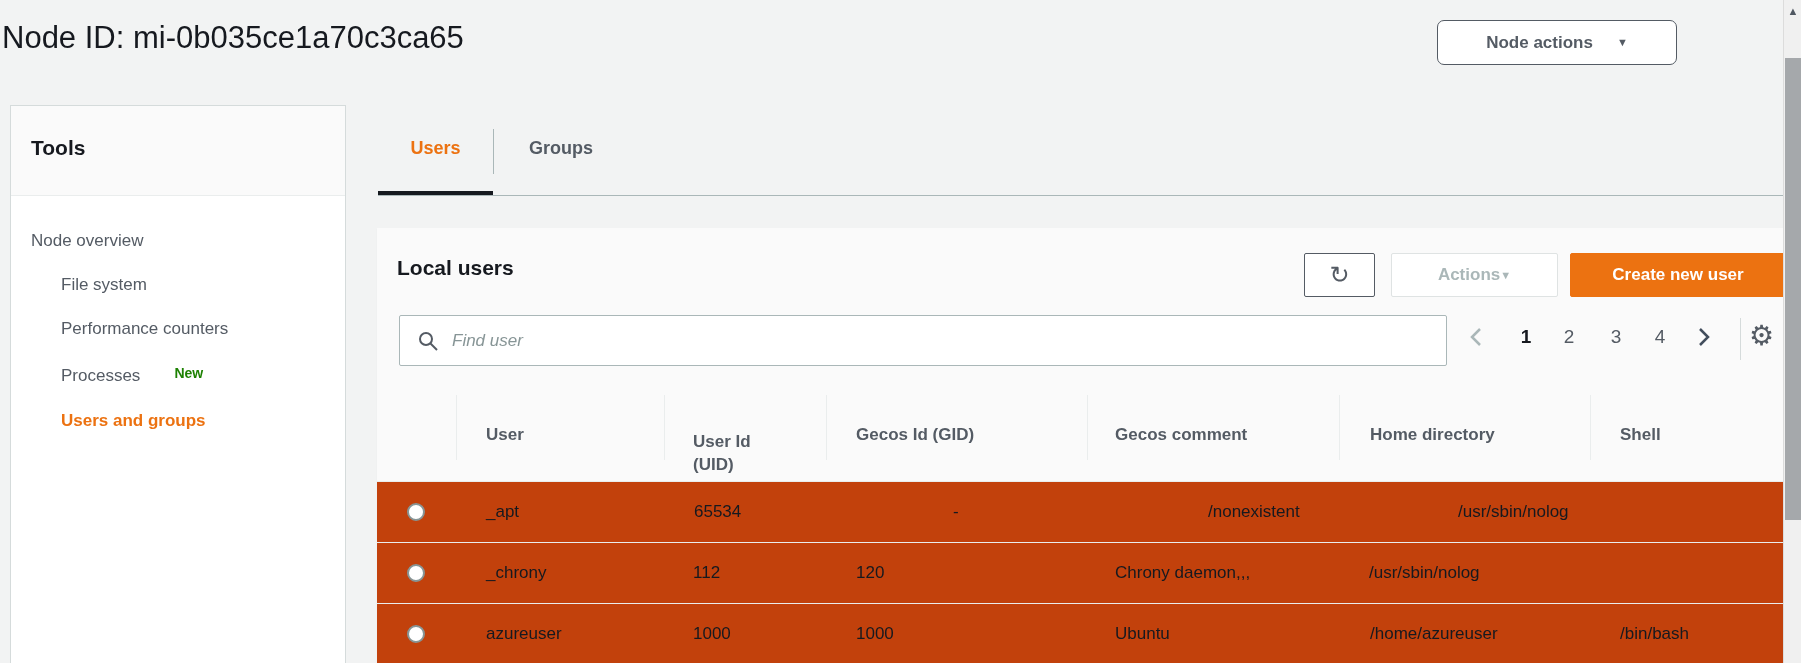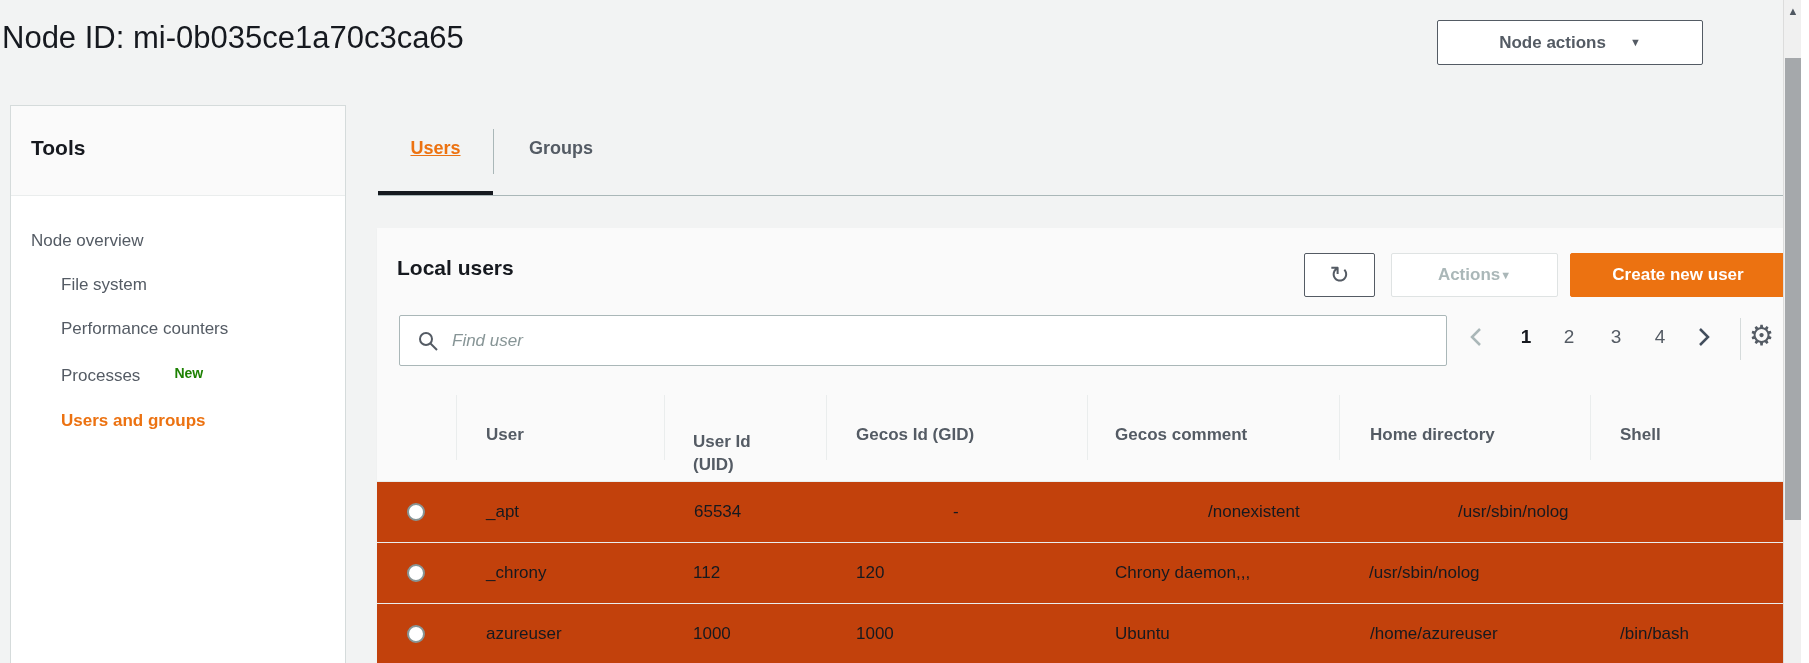--- a/index.html
+++ b/index.html
@@ -5,22 +5,22 @@
   * { margin:0; padding:0; box-sizing:border-box; }
   html,body { width:1809px; height:663px; overflow:hidden; }
   .screen {
     position:relative; width:1809px; height:663px;
     background:#f2f3f3; overflow:hidden;
     font-family:"Liberation Sans", sans-serif; color:#16191f;
   }
   
   .page-title { position:absolute; left:2px; top:20px; font-size:31px; font-weight:400; color:#16191f; white-space:nowrap; }
   .node-actions-btn {
-    position:absolute; left:1437px; top:20px; width:266px; height:45px;
-    background:#fff; border:1px solid #545b64; border-radius:2px;
+    position:absolute; left:1437px; top:20px; width:240px; height:45px;
+    background:#fff; border:1px solid #545b64; border-radius:7px;
     display:flex; align-items:center; justify-content:center; gap:24px;
     font-family:inherit; font-size:17px; font-weight:bold; color:#545b64; cursor:pointer;
   }
   .caret { font-size:11px; line-height:1; }
   
   .sidebar {
     position:absolute; left:10px; top:105px; width:336px; height:600px;
     background:#fff; border:1px solid #d5dbdb;
   }
   .sidebar-header {
@@ -28,21 +28,21 @@
     padding:30px 0 0 20px; font-size:21px; font-weight:bold; color:#16191f;
   }
   .side-item { position:absolute; font-size:17px; color:#545b64; cursor:pointer; white-space:nowrap; }
   .side-item.root   { left:20px; }
   .side-item.nested { left:50px; }
   .side-item.active { color:#ec7211; font-weight:bold; }
   .new-badge { color:#1d8102; font-size:14px; font-weight:bold; margin-left:34px; position:relative; top:-3px; }
   
   .tab { position:absolute; top:105px; height:86px; display:flex; align-items:center; justify-content:center;
          font-size:18px; font-weight:bold; cursor:pointer; }
-  .tab-users  { left:378px; width:115px; color:#ec7211;text-decoration:underline; }
+  .tab-users  { left:378px; width:115px; color:#ec7211; }
   .tab-groups { left:493px; width:136px; color:#545b64; }
   .tab-underline { position:absolute; left:378px; top:191px; width:115px; height:4px; background:#16191f; }
   .tab-divider { position:absolute; left:493px; top:129px; width:1px; height:45px; background:#aab7b8; }
   .tabs-border { position:absolute; left:378px; top:195px; width:1405px; height:1px; background:#aab7b8; }
   
   .card { position:absolute; left:377px; top:228px; width:1409px; height:435px;
           background:#fafafa; overflow:hidden; box-shadow:0 1px 1px rgba(0,0,0,.06); }
   .card-title { position:absolute; left:20px; top:28px; font-size:21px; font-weight:bold; color:#16191f; }
   .btn { position:absolute; top:25px; height:44px; border-radius:2px; display:flex; align-items:center;
          justify-content:center; font-family:inherit; font-size:17px; font-weight:bold; cursor:pointer; }

